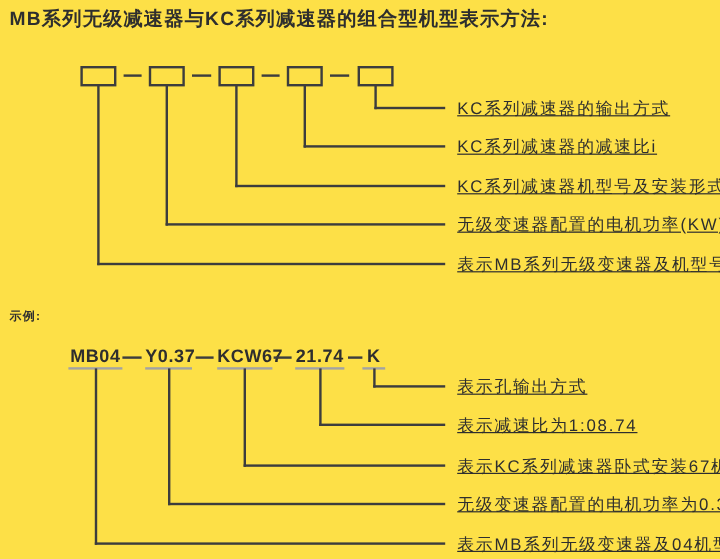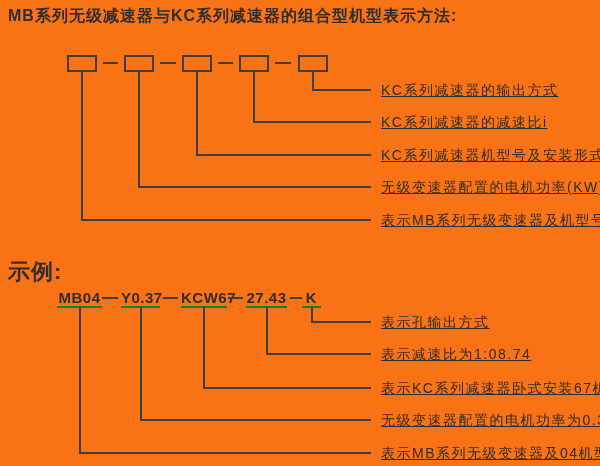--- a/index.html
+++ b/index.html
@@ -1,42 +1,42 @@
 <!DOCTYPE html>
 <html><head>
 <meta charset="utf-8">
 <style>
   html,body{margin:0;padding:0;background:#e9e9e9;}
   .page{
     position:relative;width:600px;height:466px;margin:0 auto;
-    background:#f97316;color:#2e2e2e;overflow:hidden;
+    background:#fde047;color:#2e2e2e;overflow:hidden;
     font-family:"Liberation Sans","DejaVu Sans",sans-serif;
   }
   .title{
     position:absolute;left:8px;top:6px;margin:0;
     font-size:16px;font-weight:bold;letter-spacing:1px;white-space:nowrap;
   }
   .heading{
     position:absolute;left:8px;top:257px;margin:0;
-    font-size:22px;font-weight:bold;letter-spacing:1px;white-space:nowrap;
+    font-size:10px;font-weight:bold;letter-spacing:1px;white-space:nowrap;
   }
   .fbox{
     position:absolute;top:55px;width:26px;height:13px;
     border:2px solid #3d3d3d;background:transparent;
   }
   .h{position:absolute;height:2px;background:#3d3d3d;}
   .v{position:absolute;width:2px;background:#3d3d3d;}
   .lbl{
     position:absolute;left:381px;height:18px;line-height:18px;
     font-size:14px;letter-spacing:1.5px;white-space:nowrap;color:#2e2e2e;text-decoration:underline;
   }
   .code{
     position:absolute;top:290px;height:16px;line-height:16px;
     text-align:center;font-size:15px;font-weight:bold;letter-spacing:0.5px;
-    border-bottom:2px solid #15803d;white-space:nowrap;
+    border-bottom:2px solid #a3a3a3;white-space:nowrap;
   }
 </style>
 </head>
 <body>
 
 <div class="page">
 
   <h1 class="title">MB系列无级减速器与KC系列减速器的组合型机型表示方法:</h1>
 
   <div>
@@ -71,21 +71,21 @@
     <div class="lbl" style="top:211px">表示MB系列无级变速器及机型号</div>
   </div>
 
   <h2 class="heading">示例:</h2>
 
   <div>
 
     <div class="code" style="left:57px;width:45px">MB04</div>
     <div class="code" style="left:121px;width:39px">Y0.37</div>
     <div class="code" style="left:181px;width:46px">KCW67</div>
-    <div class="code" style="left:246px;width:41px">27.43</div>
+    <div class="code" style="left:246px;width:41px">21.74</div>
     <div class="code" style="left:302px;width:19px">K</div>
 
     <div class="h" style="top:297px;left:102px;width:16px"></div>
     <div class="h" style="top:297px;left:163px;width:15px"></div>
     <div class="h" style="top:297px;left:228px;width:15px"></div>
     <div class="h" style="top:297px;left:290px;width:12px"></div>
 
     <div class="v" style="left:79px;top:307px;height:147px"></div>
     <div class="v" style="left:140px;top:307px;height:114px"></div>
     <div class="v" style="left:203px;top:307px;height:82px"></div>

